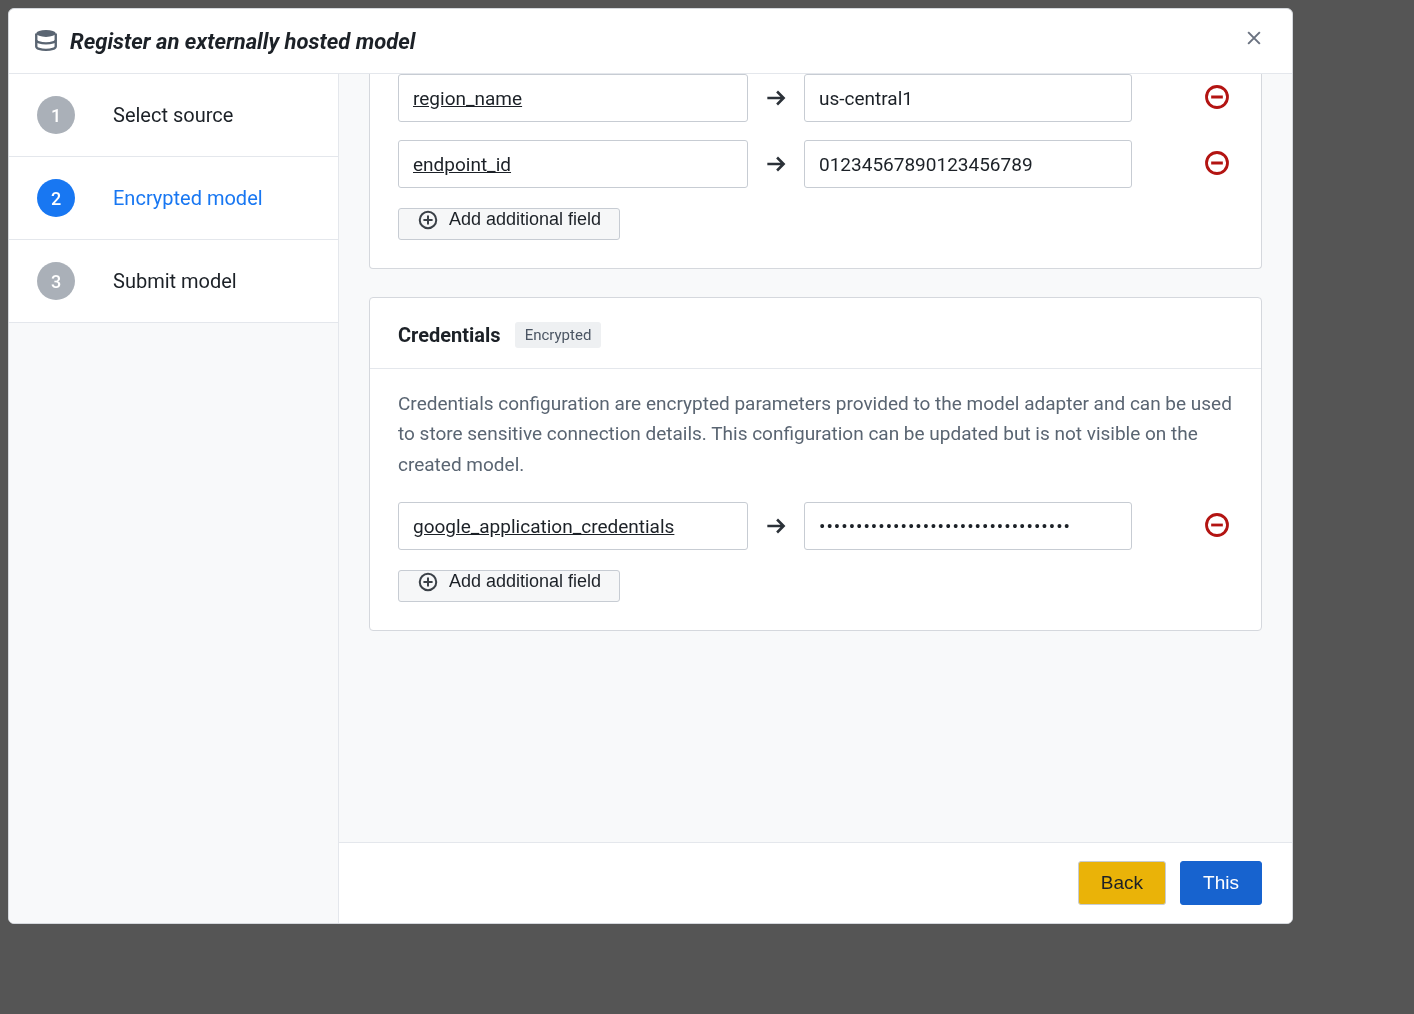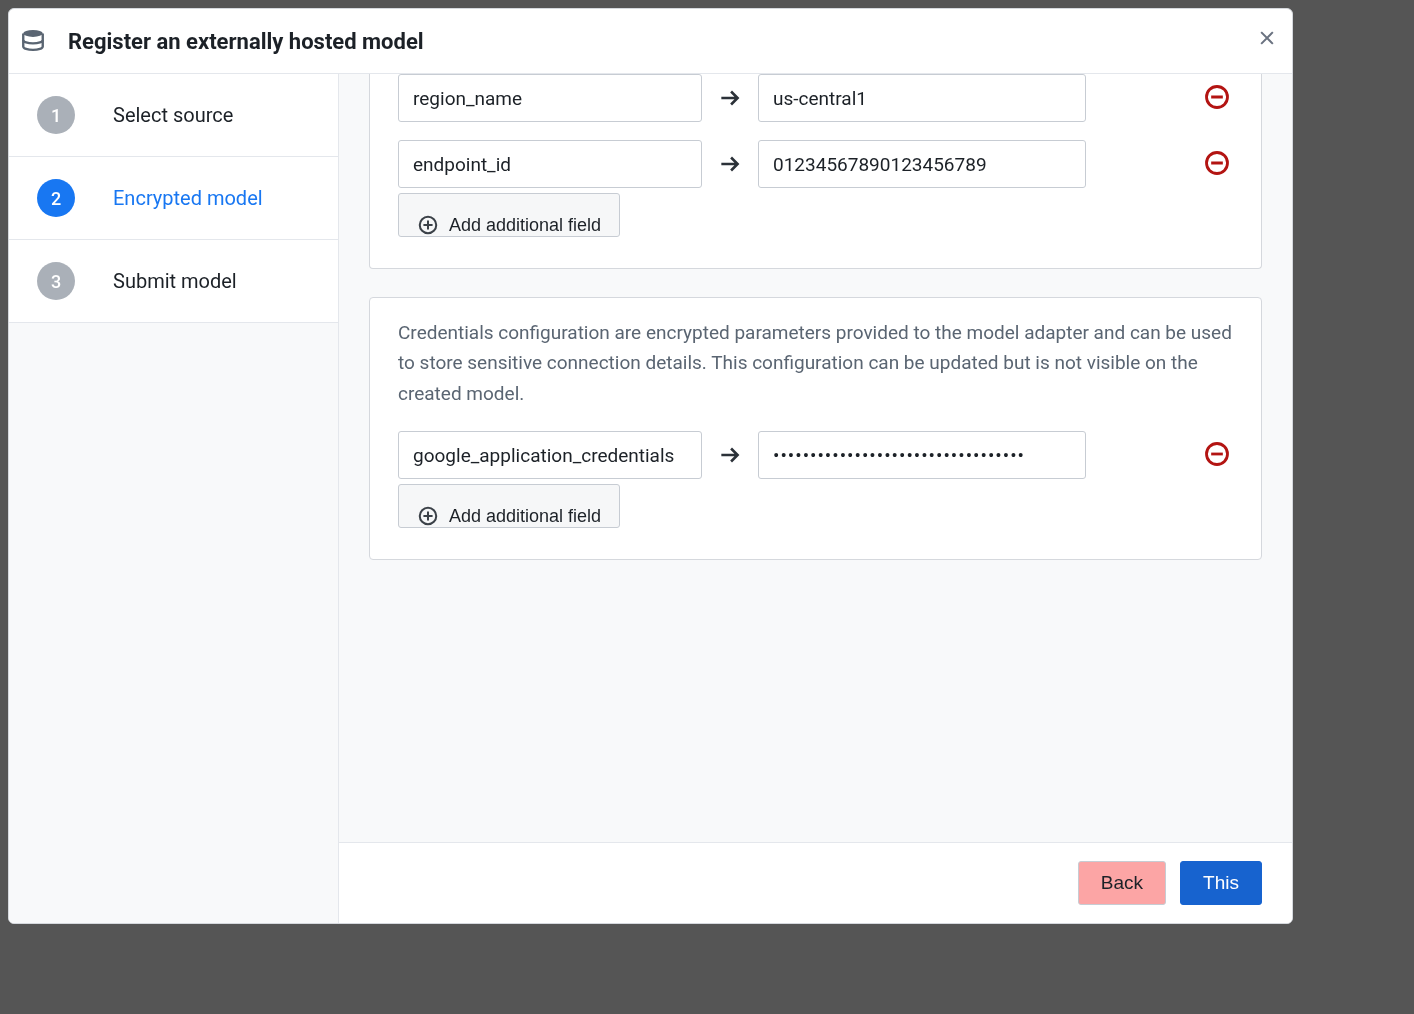--- a/index.html
+++ b/index.html
@@ -14,23 +14,24 @@
     background: #fff;
     border-radius: 6px;
     display: flex;
     flex-direction: column;
     overflow: hidden;
     border: 1px solid #d5d8dd;
   }
   .modal-header {
     display: flex;
     align-items: center;
-    padding: 18px 11px;
+    padding: 18px 24px;
     border-bottom: 1px solid #e4e7ec;
-    gap: 22px;
+    gap: 11px;
+    font-style: italic;
   }
   .header-icon {
     width: 26px; height: 26px;
     color: #5a6572;
     display: flex; align-items: center; justify-content: center;
   }
   .modal-title {
     flex: 1;
     font-size: 22px;
     font-weight: 700;
@@ -127,41 +128,41 @@
   .text-input {
     height: 48px;
     border: 1px solid #c7ccd3;
     border-radius: 3px;
     padding: 0 14px;
     font-size: 19px;
     color: #1c2127;
     background: #fff;
     font-family: inherit;
   }
-  .text-input.key { width: 304px; }
+  .text-input.key { width: 350px; text-decoration: underline; }
   .text-input.val { width: 328px; flex: 0 0 auto; }
   .arrow-icon {
     width: 28px; height: 28px;
     color: #2b3138;
     display: flex; align-items: center; justify-content: center;
   }
   .remove-btn {
     width: 32px; height: 32px;
     background: none; border: none;
     display: flex; align-items: center; justify-content: center;
     cursor: pointer;
     color: #b31412;
     margin-left: auto;
   }
   .add-btn {
-    margin-top: 5px;
+    margin-top: 20px;
     display: inline-flex;
-    align-items: flex-end;
+    align-items: flex-start;
     gap: 10px;
-    height: 44px;
+    height: 32px;
     padding: 0 18px;
     background: #f6f7f8;
     border: 1px solid #c7ccd3;
     border-radius: 3px;
     font-size: 18px;
     color: #1c2127;
     cursor: pointer;
   }
   .add-btn .plus-icon {
     width: 22px; height: 22px;
@@ -177,21 +178,21 @@
   }
   .btn {
     height: 44px;
     padding: 0 22px;
     border-radius: 3px;
     font-size: 19px;
     font-weight: 500;
     cursor: pointer;
     border: 1px solid transparent;
   }
-  .btn-secondary { background: #fca5a5; border-color: #c7ccd3; color: #1c2127; }
+  .btn-secondary { background: #eab308; border-color: #c7ccd3; color: #1c2127; }
   .btn-primary { background: #1763cf; color: #fff; border-color: #1763cf; }
   input[type="password"] { letter-spacing: 1px; }
 </style>
 </head>
 <body>
 
 <div class="modal">
   <div class="modal-header">
     <span class="header-icon">
       <svg viewBox="0 0 24 24" width="26" height="26" fill="currentColor">
@@ -271,20 +272,24 @@
                     <circle cx="12" cy="12" r="9"></circle>
                     <path d="M12 7v10M7 12h10"></path>
                   </svg>
               </span>
               <span>Add additional field</span>
             </button>
           </div>
         </section>
 
         <section class="panel">
+          <div class="panel-header">
+            <span class="panel-title">Credentials</span>
+            <span class="badge">Encrypted</span>
+          </div>
           <p class="panel-desc">Credentials configuration are encrypted parameters provided to the model adapter and can be used to store sensitive connection details. This configuration can be updated but is not visible on the created model.</p>
           <div class="panel-body" style="padding-top:4px;">
             <div class="field-row">
               <input class="text-input key" value="google_application_credentials" style="">
               <span class="arrow-icon">
                 <svg viewBox="0 0 24 24" width="26" height="26" fill="none" stroke="currentColor" stroke-width="2.4">
                     <path d="M4 12h15M13 6l6 6-6 6"></path>
                   </svg>
               </span>
               <input type="password" class="text-input val" value="••••••••••••••••••••••••••••••••••" style="">

